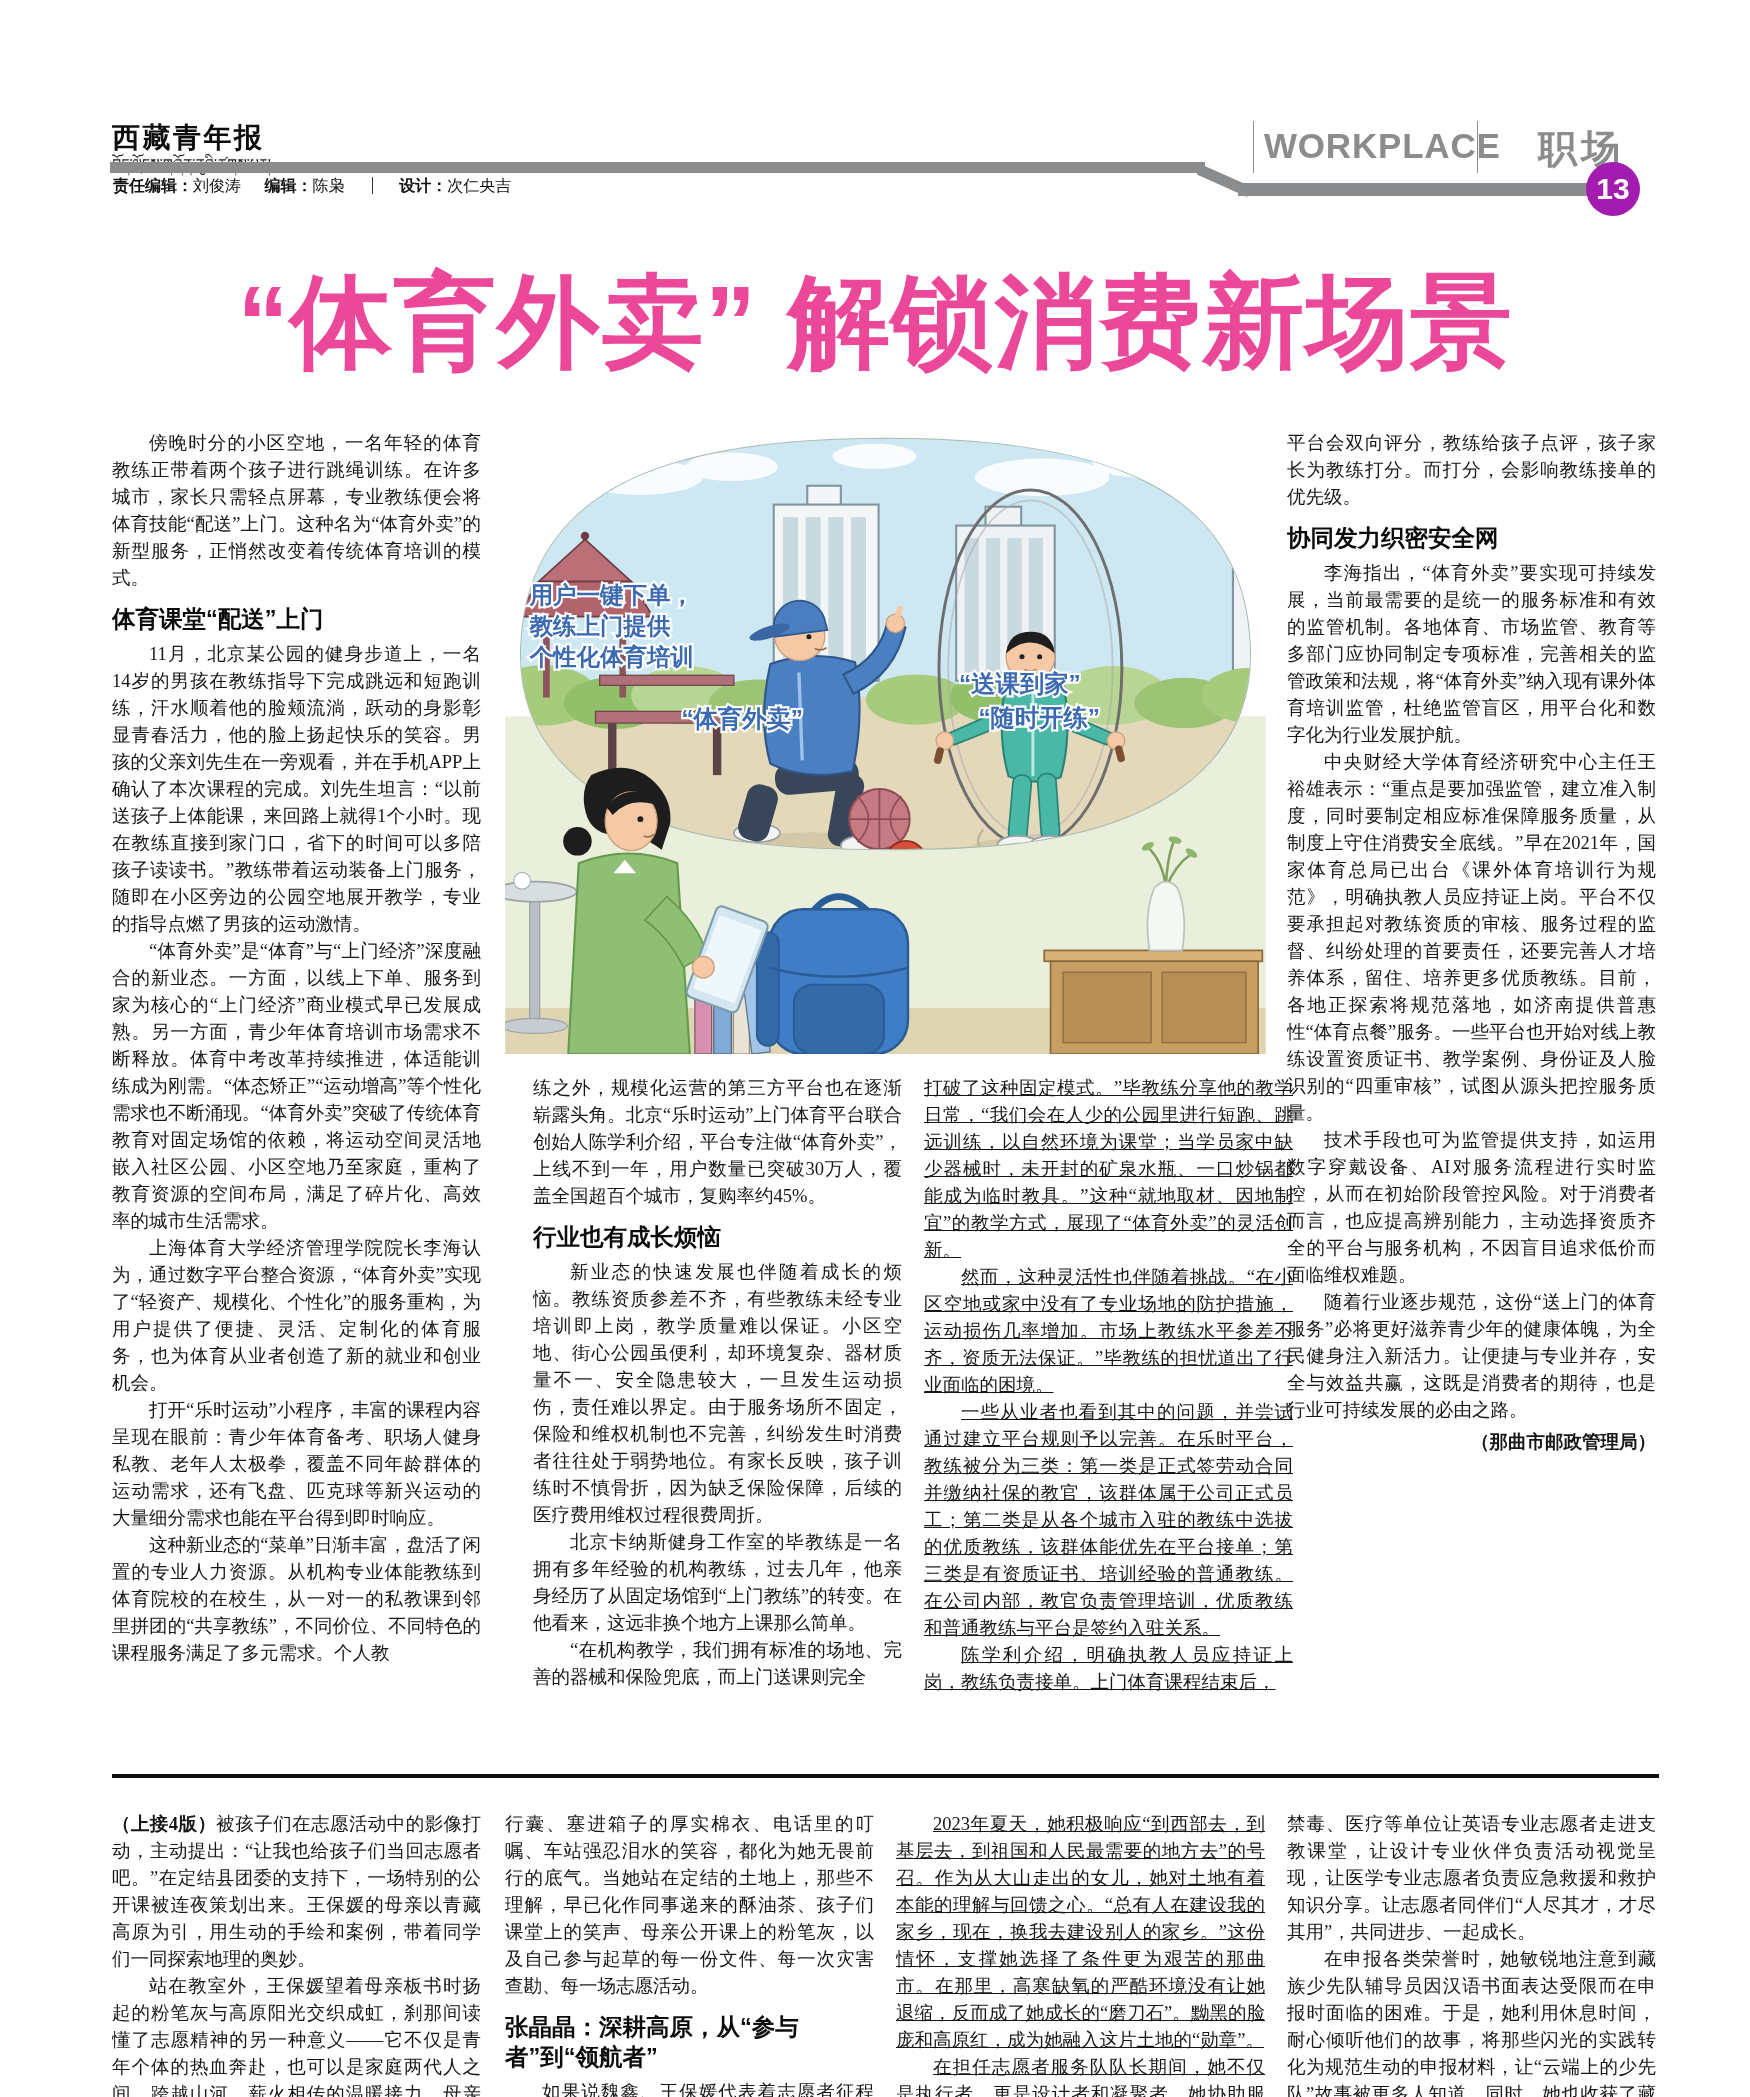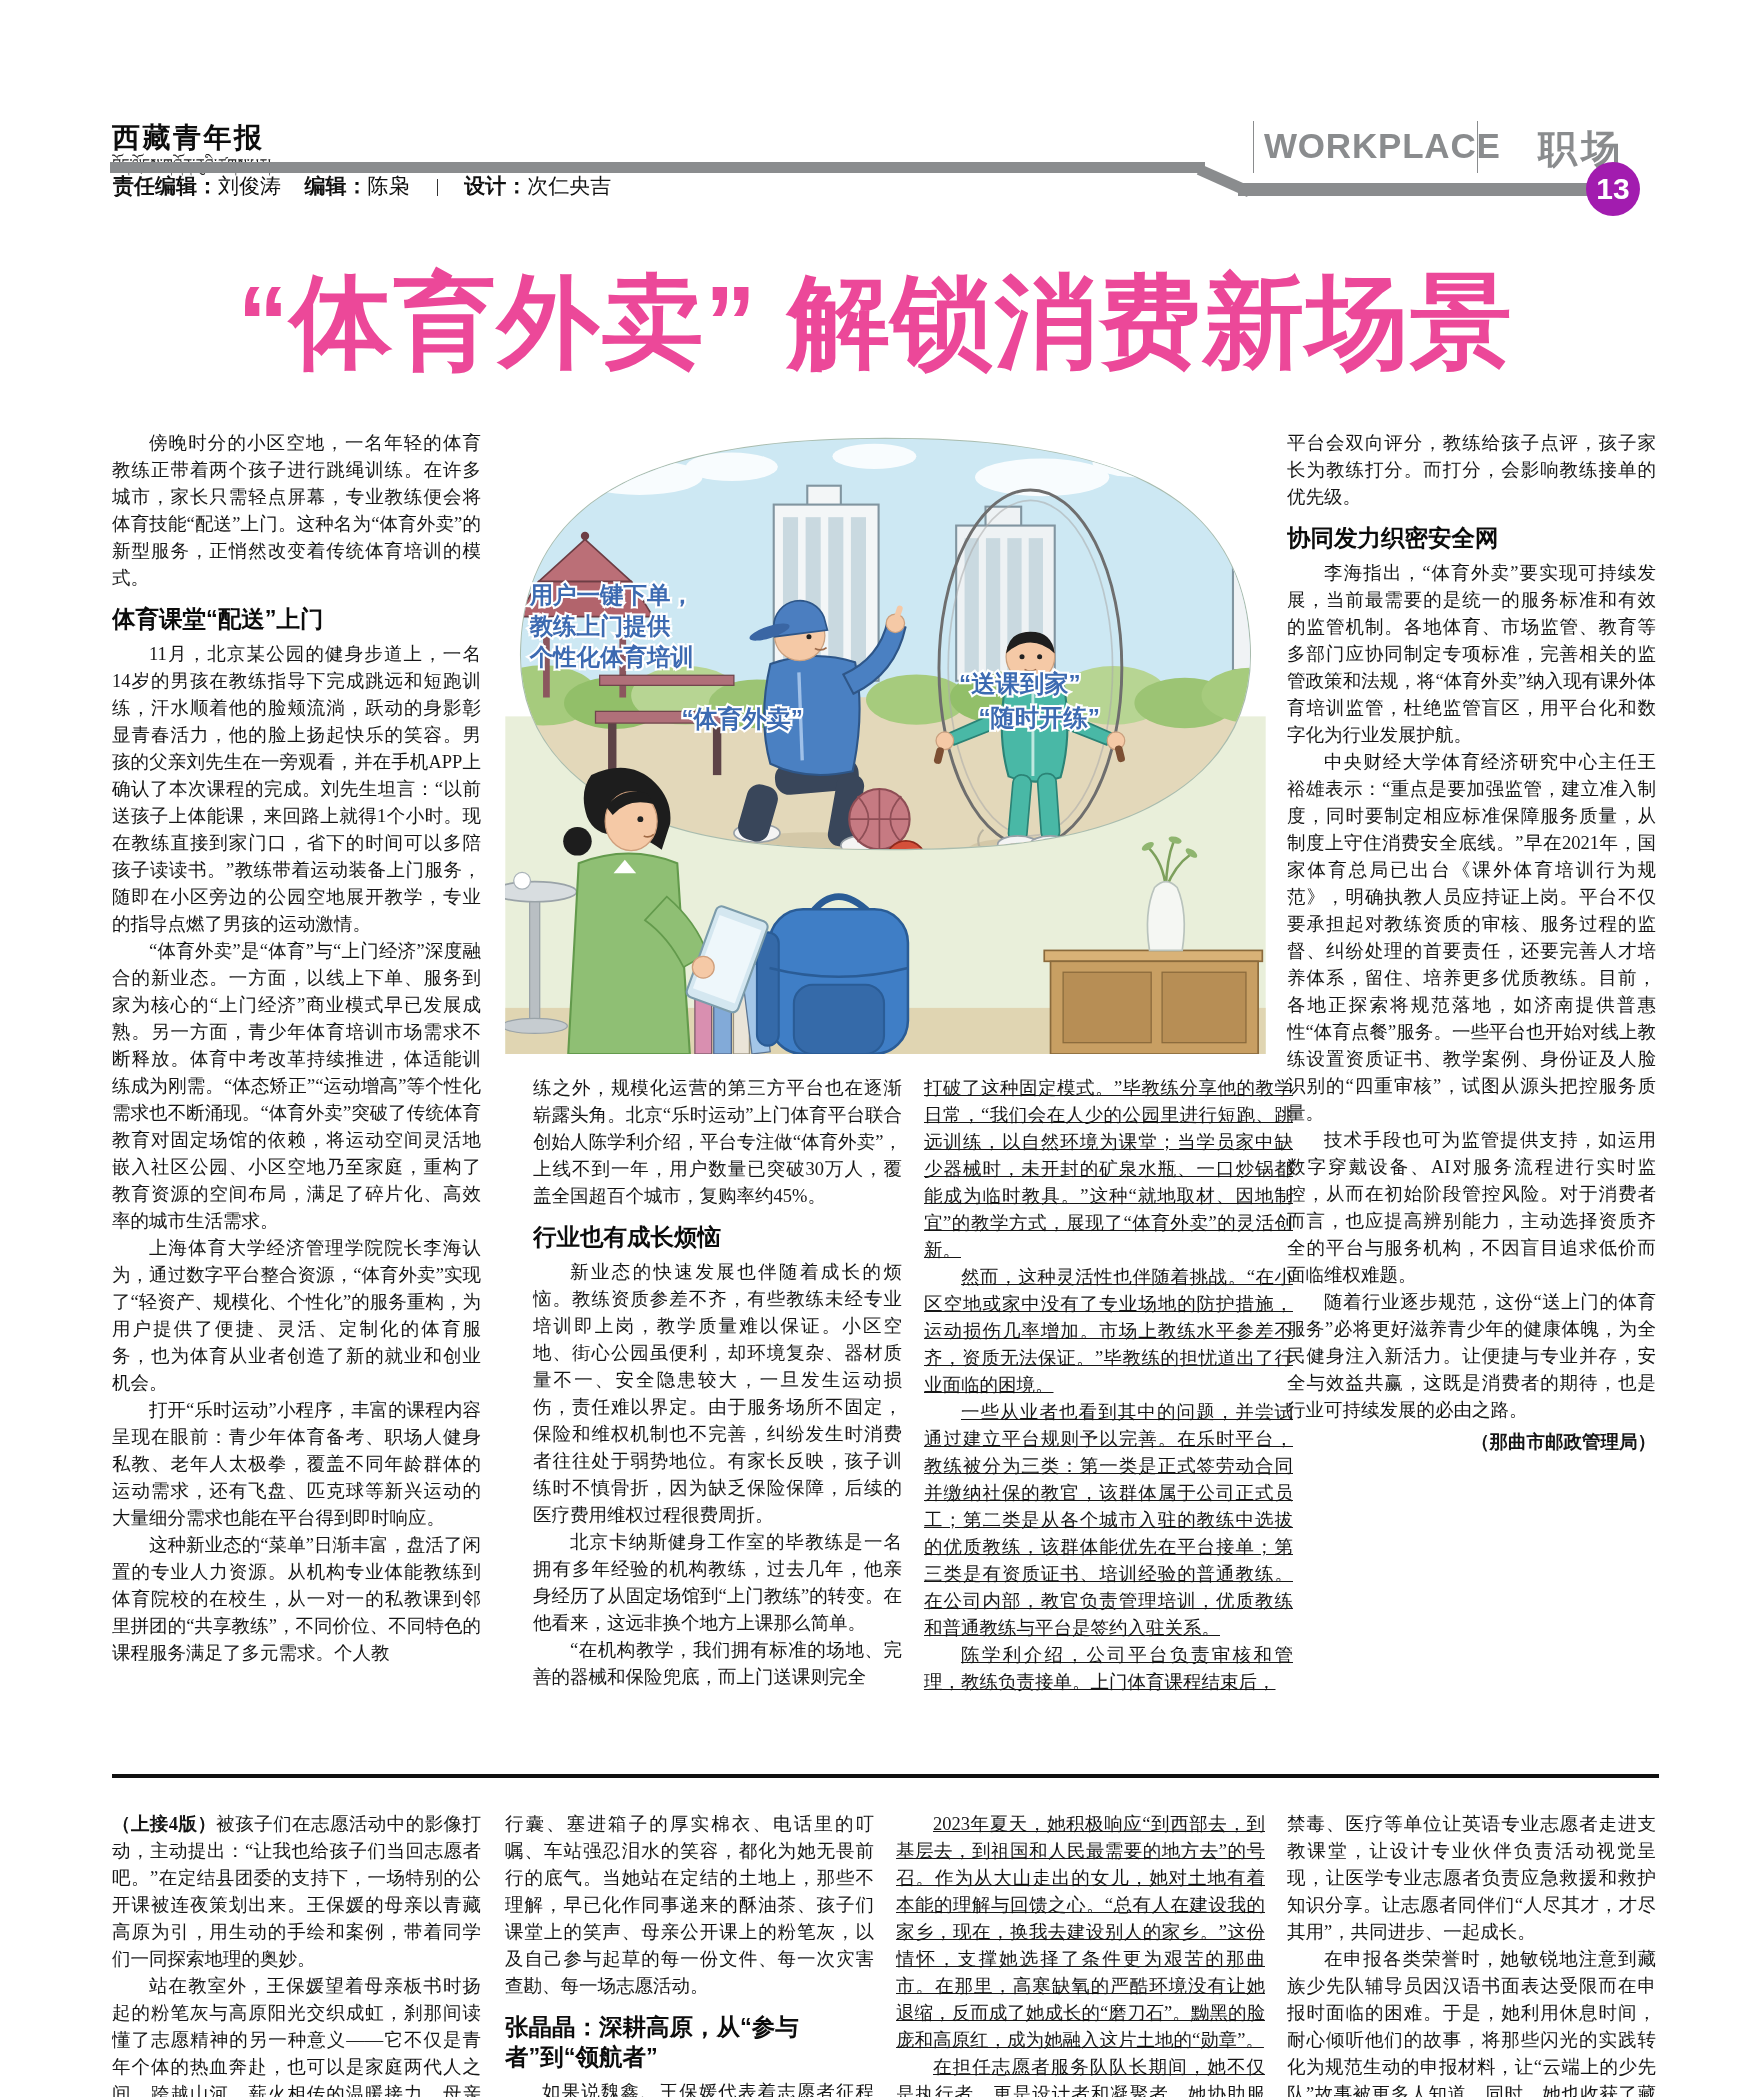--- a/index.html
+++ b/index.html
@@ -17,21 +17,21 @@
   .bar-b{left:1238px;top:183px;width:369px;height:12.6px;}
   .page-circle{position:absolute;left:1586px;top:162px;width:54px;height:54px;border-radius:50%;
         background:#a21caf;color:#fff;font-family:"Liberation Sans","DejaVu Sans",sans-serif;
         font-weight:bold;font-size:30px;line-height:54px;text-align:center;}
   .v-rule{position:absolute;top:121px;width:1.3px;height:52px;background:#8a8c8e;}
   .vr1{left:1253px;} .vr2{left:1477px;}
   .section-en{position:absolute;left:1264px;top:126px;font-family:"Liberation Sans","DejaVu Sans",sans-serif;
         font-weight:bold;font-size:35px;color:#8a8c8e;letter-spacing:0.8px;}
   .section-cn{position:absolute;left:1538px;top:122px;font-family:Liberation Serif, serif;
         font-weight:bold;font-size:39px;color:#8a8c8e;letter-spacing:4.2px;}
-  .editors{position:absolute;left:113px;top:176px;font-size:21px;line-height:20px;
+  .editors{position:absolute;left:113px;top:176px;font-size:16px;line-height:20px;
         font-family:"Liberation Sans","DejaVu Sans",sans-serif;color:#111;}
   .editors b{font-weight:bold;}
   .editors .gap{display:inline-block;width:23.5px;}
   .editors .vdiv{display:inline-block;width:0.8px;height:17.6px;background:#333;margin:0 27px;vertical-align:-3.4px;}
 
   
   .headline{position:absolute;left:0;top:267px;width:100%;text-align:center;
         font-family:"Liberation Sans","DejaVu Sans",sans-serif;font-weight:bold;
         font-size:102px;line-height:111px;color:#ec4899;letter-spacing:1.7px;}
 
@@ -273,21 +273,21 @@
     <h3>行业也有成长烦恼</h3>
     <p>新业态的快速发展也伴随着成长的烦恼。教练资质参差不齐，有些教练未经专业培训即上岗，教学质量难以保证。小区空地、街心公园虽便利，却环境复杂、器材质量不一、安全隐患较大，一旦发生运动损伤，责任难以界定。由于服务场所不固定，保险和维权机制也不完善，纠纷发生时消费者往往处于弱势地位。有家长反映，孩子训练时不慎骨折，因为缺乏保险保障，后续的医疗费用维权过程很费周折。</p>
     <p>北京卡纳斯健身工作室的毕教练是一名拥有多年经验的机构教练，过去几年，他亲身经历了从固定场馆到“上门教练”的转变。在他看来，这远非换个地方上课那么简单。</p>
     <p>“在机构教学，我们拥有标准的场地、完善的器械和保险兜底，而上门送课则完全</p>
   </div>
 
   <div class="col c3 top-half">
     <p class="cont">打破了这种固定模式。”毕教练分享他的教学日常，“我们会在人少的公园里进行短跑、跳远训练，以自然环境为课堂；当学员家中缺少器械时，未开封的矿泉水瓶、一口炒锅都能成为临时教具。”这种“就地取材、因地制宜”的教学方式，展现了“体育外卖”的灵活创新。</p>
     <p>然而，这种灵活性也伴随着挑战。“在小区空地或家中没有了专业场地的防护措施，运动损伤几率增加。市场上教练水平参差不齐，资质无法保证。”毕教练的担忧道出了行业面临的困境。</p>
     <p>一些从业者也看到其中的问题，并尝试通过建立平台规则予以完善。在乐时平台，教练被分为三类：第一类是正式签劳动合同并缴纳社保的教官，该群体属于公司正式员工；第二类是从各个城市入驻的教练中选拔的优质教练，该群体能优先在平台接单；第三类是有资质证书、培训经验的普通教练。在公司内部，教官负责管理培训，优质教练和普通教练与平台是签约入驻关系。</p>
-    <p>陈学利介绍，公司平台负责审核和管理，教练负责接单。上门体育课程结束后，</p>
+    <p>陈学利介绍，明确执教人员应持证上岗，教练负责接单。上门体育课程结束后，</p>
   </div>
 
   <div class="col c4 top-full">
     <p class="cont">平台会双向评分，教练给孩子点评，孩子家长为教练打分。而打分，会影响教练接单的优先级。</p>
     <h3>协同发力织密安全网</h3>
     <p>李海指出，“体育外卖”要实现可持续发展，当前最需要的是统一的服务标准和有效的监管机制。各地体育、市场监管、教育等多部门应协同制定专项标准，完善相关的监管政策和法规，将“体育外卖”纳入现有课外体育培训监管，杜绝监管盲区，用平台化和数字化为行业发展护航。</p>
     <p>中央财经大学体育经济研究中心主任王裕雄表示：“重点是要加强监管，建立准入制度，同时要制定相应标准保障服务质量，从制度上守住消费安全底线。”早在2021年，国家体育总局已出台《课外体育培训行为规范》，明确执教人员应持证上岗。平台不仅要承担起对教练资质的审核、服务过程的监督、纠纷处理的首要责任，还要完善人才培养体系，留住、培养更多优质教练。目前，各地正探索将规范落地，如济南提供普惠性“体育点餐”服务。一些平台也开始对线上教练设置资质证书、教学案例、身份证及人脸识别的“四重审核”，试图从源头把控服务质量。</p>
     <p>技术手段也可为监管提供支持，如运用数字穿戴设备、AI对服务流程进行实时监控，从而在初始阶段管控风险。对于消费者而言，也应提高辨别能力，主动选择资质齐全的平台与服务机构，不因盲目追求低价而面临维权难题。</p>
     <p>随着行业逐步规范，这份“送上门的体育服务”必将更好滋养青少年的健康体魄，为全民健身注入新活力。让便捷与专业并存，安全与效益共赢，这既是消费者的期待，也是行业可持续发展的必由之路。</p>
     <p class="byline">（那曲市邮政管理局）</p>

